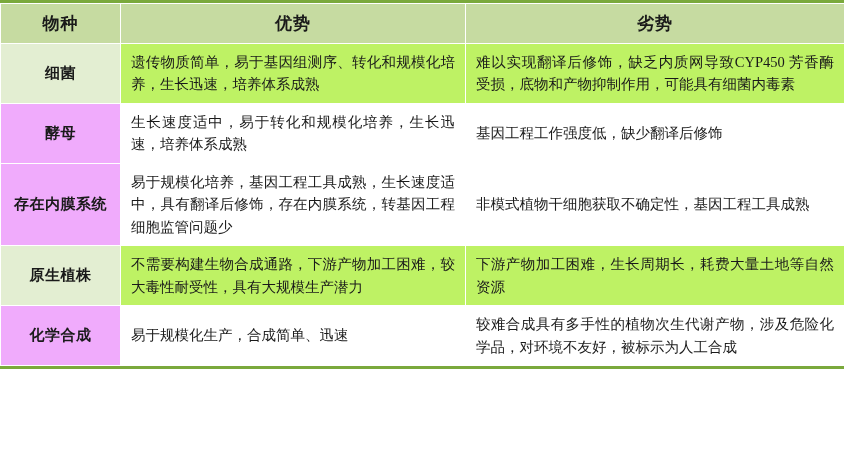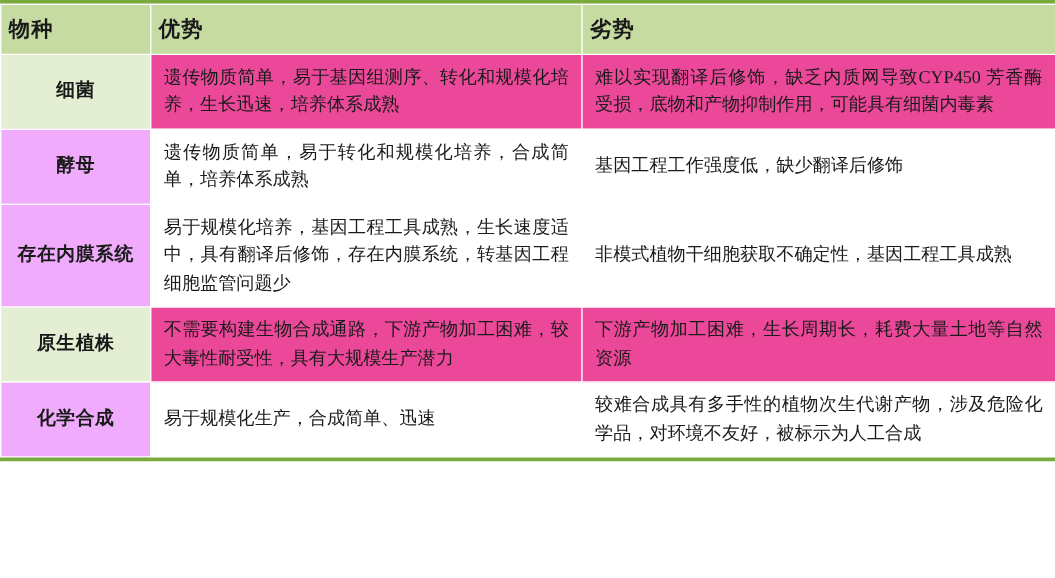--- a/index.html
+++ b/index.html
@@ -20,41 +20,41 @@
   }
   #comparison-table col.col-species { width: 120px; }
   #comparison-table col.col-adv { width: 345px; }
   #comparison-table col.col-dis { width: 379px; }
 
   #comparison-table th {
     background: #c6dba1;
     color: #1a1a1a;
     font-weight: bold;
     font-size: 17px;
-    text-align: left;
+    text-align: center;
     padding: 8px 6px;
     border: 1px solid #ffffff;
     letter-spacing: 1px;
   }
   #comparison-table td {
     border: 1px solid #ffffff;
     padding: 7px 10px;
     font-size: 14.5px;
     line-height: 1.55;
     color: #1a1a1a;
     vertical-align: middle;
   }
   #comparison-table td.species {
     text-align: center;
     font-weight: bold;
     font-size: 15px;
     letter-spacing: 0.5px;
   }
   #comparison-table tr.shade td {
-    background: #ec4899;
+    background: #bef264;
   }
   #comparison-table tr.plain td {
     background: #ffffff;
   }
   #comparison-table tr.shade td.species {
     background: #e3eed2;
   }
   #comparison-table tr.plain td.species {
     background: #f0abfc;
   }
@@ -106,21 +106,21 @@
         </td>
       <td>
           <span class="cell-text">难以实现翻译后修饰，缺乏内质网导致CYP450 芳香酶受损，底物和产物抑制作用，可能具有细菌内毒素</span>
         </td>
     </tr>
     <tr class="plain">
       <td class="species">
           <span class="cell-text">酵母</span>
         </td>
       <td>
-          <span class="cell-text">遗传物质简单，易于转化和规模化培养，合成简单，培养体系成熟</span>
+          <span class="cell-text">生长速度适中，易于转化和规模化培养，生长迅速，培养体系成熟</span>
         </td>
       <td>
           <span class="cell-text">基因工程工作强度低，缺少翻译后修饰</span>
         </td>
     </tr>
     <tr class="plain">
       <td class="species">
           <span class="cell-text">存在内膜系统</span>
         </td>
       <td>

